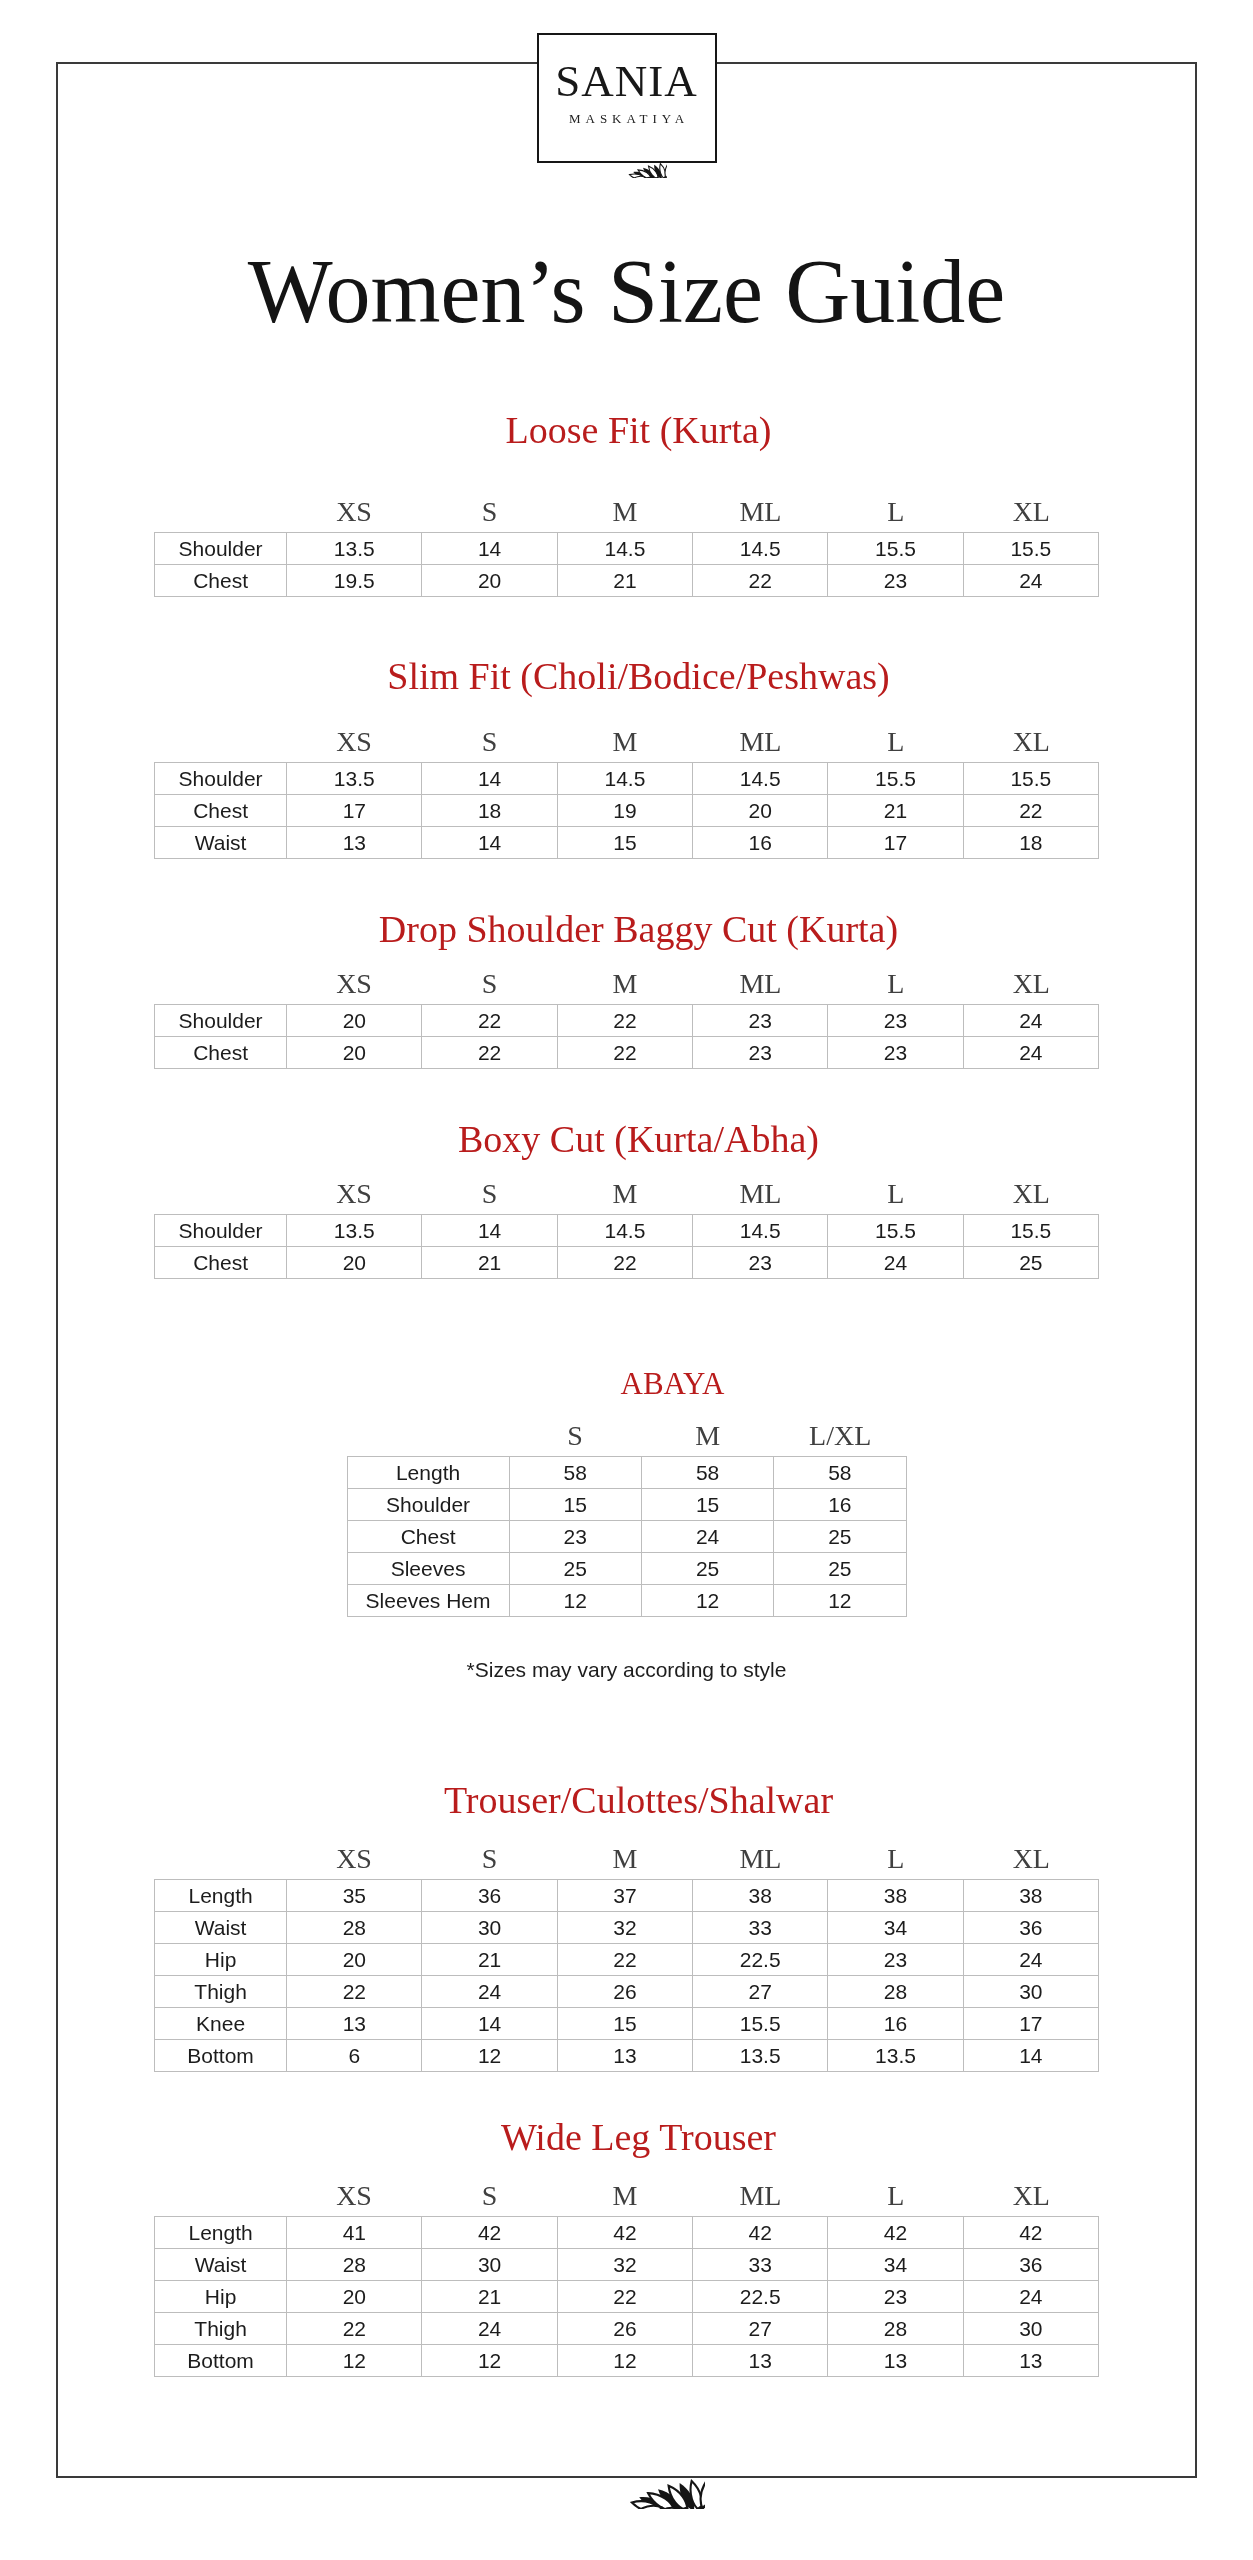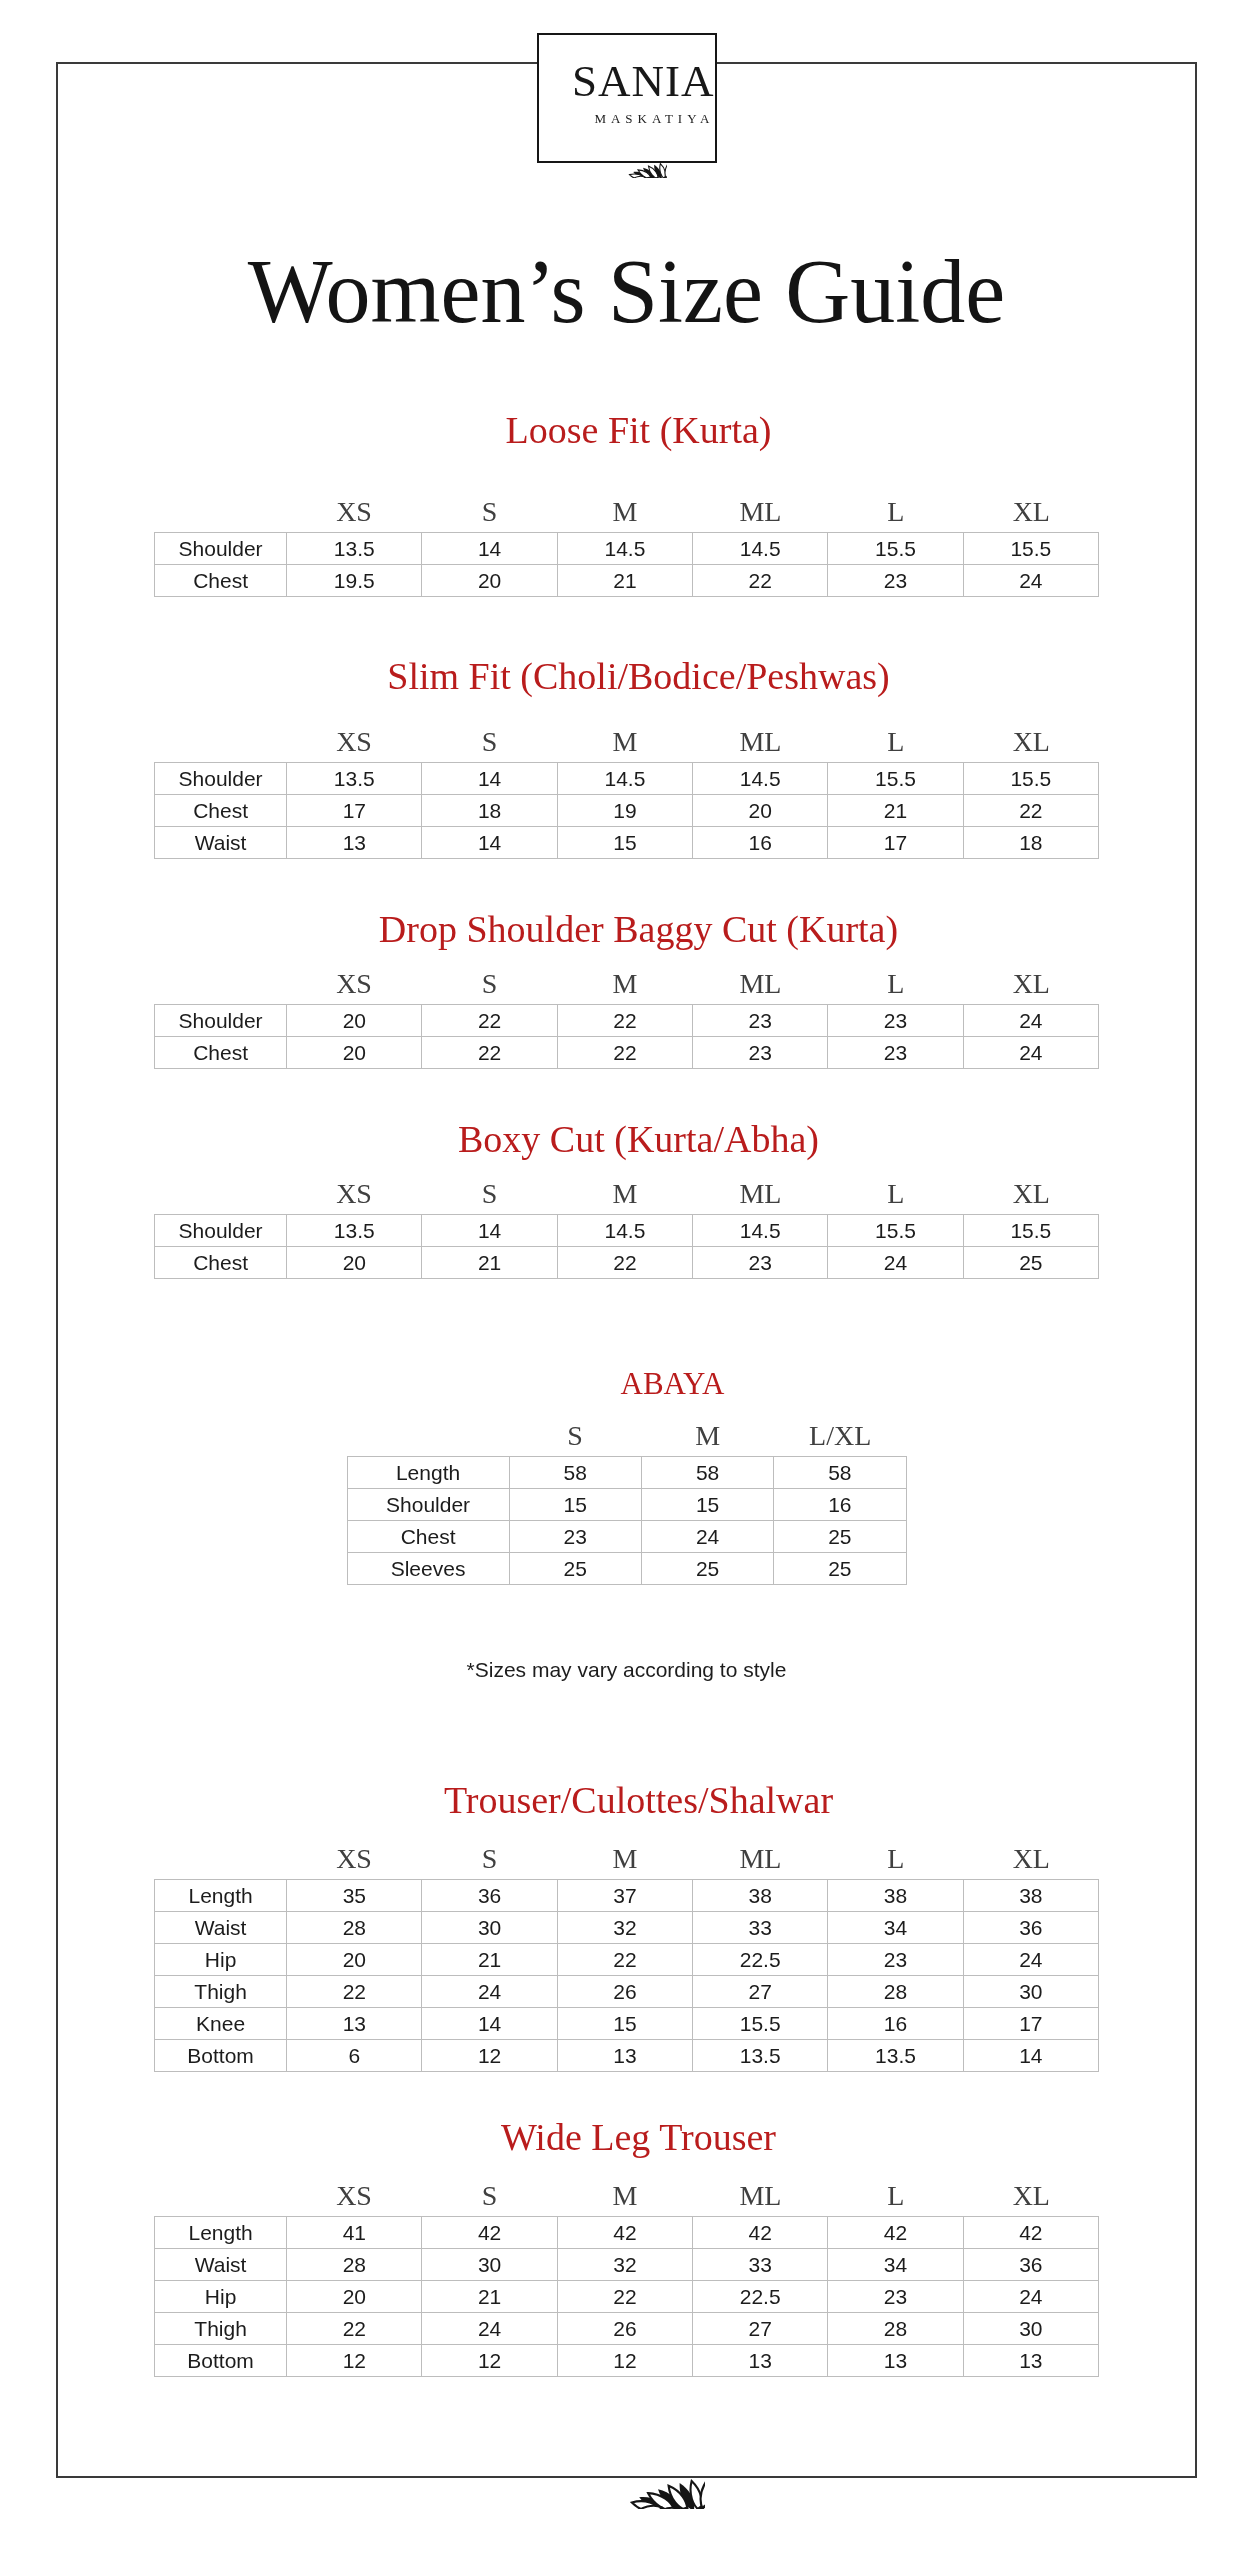--- a/index.html
+++ b/index.html
@@ -6,21 +6,21 @@
   body{width:1253px;height:2560px;position:relative;overflow:hidden;
        font-family:"Liberation Sans",sans-serif;color:#1b1b1b;}
 
   
   .frame{position:absolute;left:56px;top:62px;width:1141px;height:2416px;
          border:2px solid #3a3a3a;box-sizing:border-box;background:transparent;}
 
   
   .logo-box{position:absolute;top:33px;left:50%;transform:translateX(-50%);
             width:180px;height:130px;border:2px solid #161616;background:#fff;
-            box-sizing:border-box;text-align:right;z-index:3;}
+            box-sizing:border-box;text-align:center;z-index:3;}
   .brand-name{margin-top:24px;font-family:"Liberation Serif",serif;font-size:45px;
               line-height:1;letter-spacing:1px;color:#181818;}
   .brand-sub{margin-top:7px;font-family:"Liberation Serif",serif;font-size:13px;
              letter-spacing:5px;text-indent:5px;color:#222;}
   .laurel{position:absolute;left:50%;transform:translateX(-50%);z-index:4;}
   .laurel-logo{bottom:-17px;width:80px;height:32px;}
   .laurel-bottom{top:2447px;width:156px;height:62px;z-index:3;}
 
   
   .title{position:absolute;top:242px;left:0;width:100%;margin:0;text-align:center;
@@ -336,20 +336,26 @@
             <td>23</td>
             <td>24</td>
             <td>25</td>
           </tr>
           <tr>
             <td>Sleeves</td>
             <td>25</td>
             <td>25</td>
             <td>25</td>
           </tr>
+          <tr>
+            <td>Sleeves Hem</td>
+            <td>12</td>
+            <td>12</td>
+            <td>12</td>
+          </tr>
         </tbody>
       </table>
     </div>
   </div>
 
 <div class="note">*Sizes may vary according to style</div>
 
 <h2 class="sec-title" id="t6">Trouser/Culottes/Shalwar</h2>
 <div class="tblock" id="b6">
     <div class="tbl wide">

